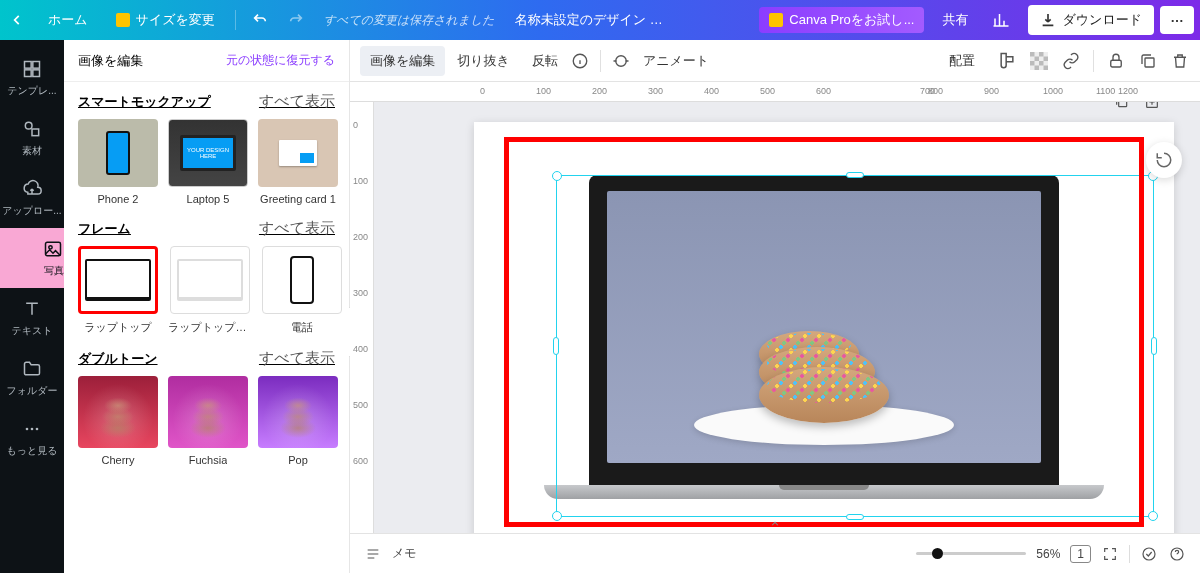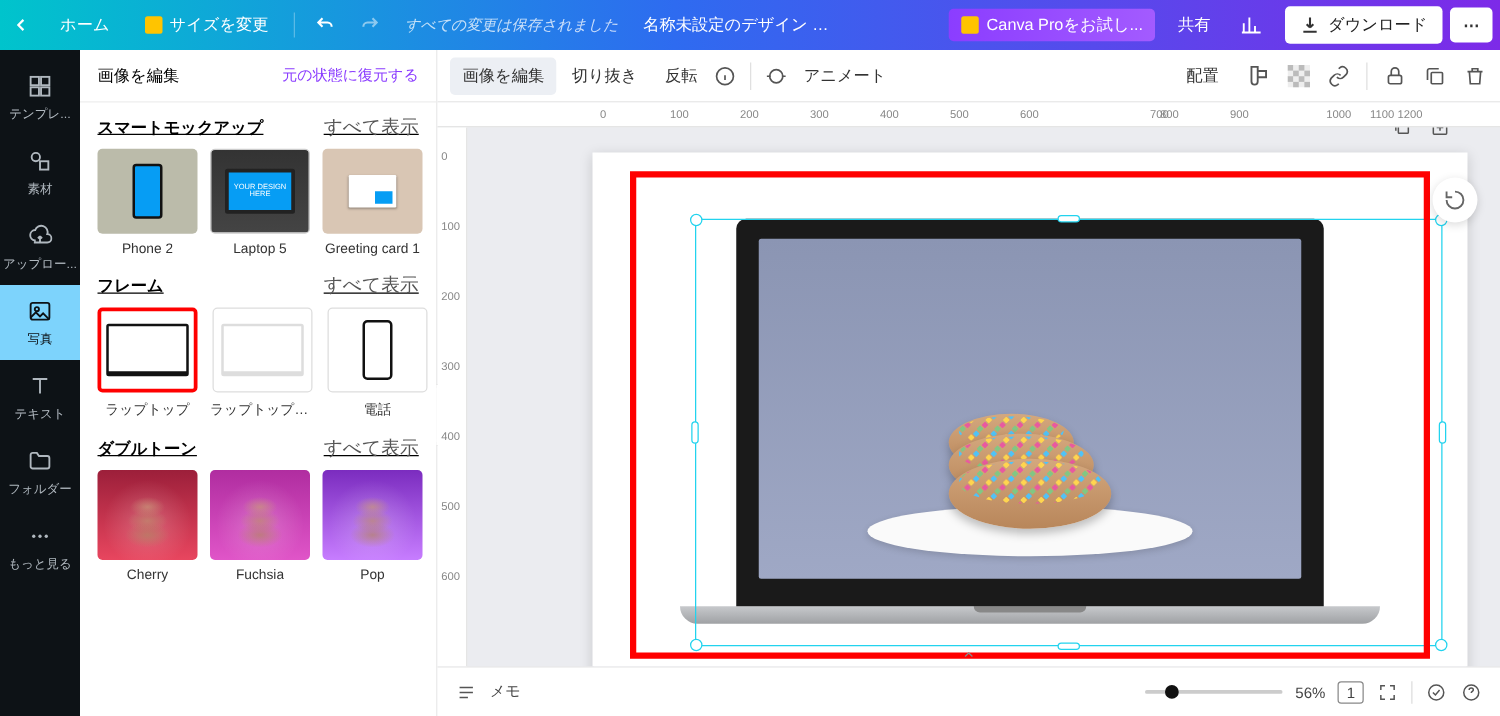--- a/index.html
+++ b/index.html
@@ -10,21 +10,21 @@
     .crown { width:14px; height:14px; border-radius:2px; background:#ffc400; margin-right:6px; display:inline-block; }
     .savemsg { font-style:italic; opacity:.75; font-size:12px; padding:0 10px; }
     .doc-title { padding:0 10px; max-width:170px; white-space:nowrap; overflow:hidden; text-overflow:ellipsis; }
     .pillgrad { background:linear-gradient(90deg,#8b3dff,#a35bff); border-radius:4px; padding:4px 10px; margin:0 4px; display:flex; align-items:center; }
     .dlbtn { background:#fff; color:#222; border-radius:4px; padding:6px 12px; margin:0 4px 0 8px; display:flex; align-items:center; font-weight:500; }
     .moremenu { width:34px; height:28px; background:#fff; border-radius:4px; margin:0 6px 0 2px; display:flex; align-items:center; justify-content:center; color:#333; font-weight:700; }
     .spacer { flex:1; }
     .layout { display:flex; height:533px; }
     .nav { width:64px; background:#0d1216; color:#b0b8bf; display:flex; flex-direction:column; align-items:center; padding-top:8px; font-size:10px; }
     .navitem { width:100%; height:60px; display:flex; flex-direction:column; align-items:center; justify-content:center; gap:4px; cursor:pointer; }
-    .navitem.active { background:#7dd3fc; color:#0d1216; border-radius:0; }
+    .navitem.active { background:#f9a8d4; color:#0d1216; border-radius:0;align-items:flex-end; }
     .nico { width:22px; height:22px; display:flex; align-items:center; justify-content:center; }
     .panel { width:286px; background:#fff; border-right:1px solid #e6e6e6; display:flex; flex-direction:column; }
     .panelhdr { height:42px; display:flex; align-items:center; justify-content:space-between; padding:0 14px; border-bottom:1px solid #eee; }
     .ph-title { font-size:13px; font-weight:500; }
     .ph-reset { font-size:12px; color:#8b3dff; cursor:pointer; }
     .panelbody { flex:1; overflow:auto; padding:10px 14px; }
     .section { margin-bottom:14px; }
     .sechdr { display:flex; justify-content:space-between; align-items:center; margin-bottom:8px;text-decoration:underline; }
     .sectitle { font-size:13px; font-weight:600; }
     .seeall { font-size:15px; color:#555; cursor:pointer;margin-left:10px; }
@@ -360,21 +360,21 @@
         <span class="tick" style="left: 130px;">0</span>
         <span class="tick" style="left: 186px;">100</span>
         <span class="tick" style="left: 242px;">200</span>
         <span class="tick" style="left: 298px;">300</span>
         <span class="tick" style="left: 354px;">400</span>
         <span class="tick" style="left: 410px;">500</span>
         <span class="tick" style="left: 466px;">600</span>
         <span class="tick" style="left: 522px; margin-left: 48px;">700</span>
         <span class="tick" style="left: 578px;">800</span>
         <span class="tick" style="left: 634px;">900</span>
-        <span class="tick" style="left: 711px;">1000</span>
+        <span class="tick" style="left: 693px;">1000</span>
         <span class="tick" style="left: 746px;">1100</span>
         <span class="tick" style="left: 768px;">1200</span>
       </div>
     <div class="canvas-area">
       <div class="ruler-v">
           <span class="tick" style="top: 18px;">0</span>
           <span class="tick" style="top: 74px;">100</span>
           <span class="tick" style="top: 130px;">200</span>
           <span class="tick" style="top: 186px;">300</span>
           <span class="tick" style="top: 242px;">400</span>

